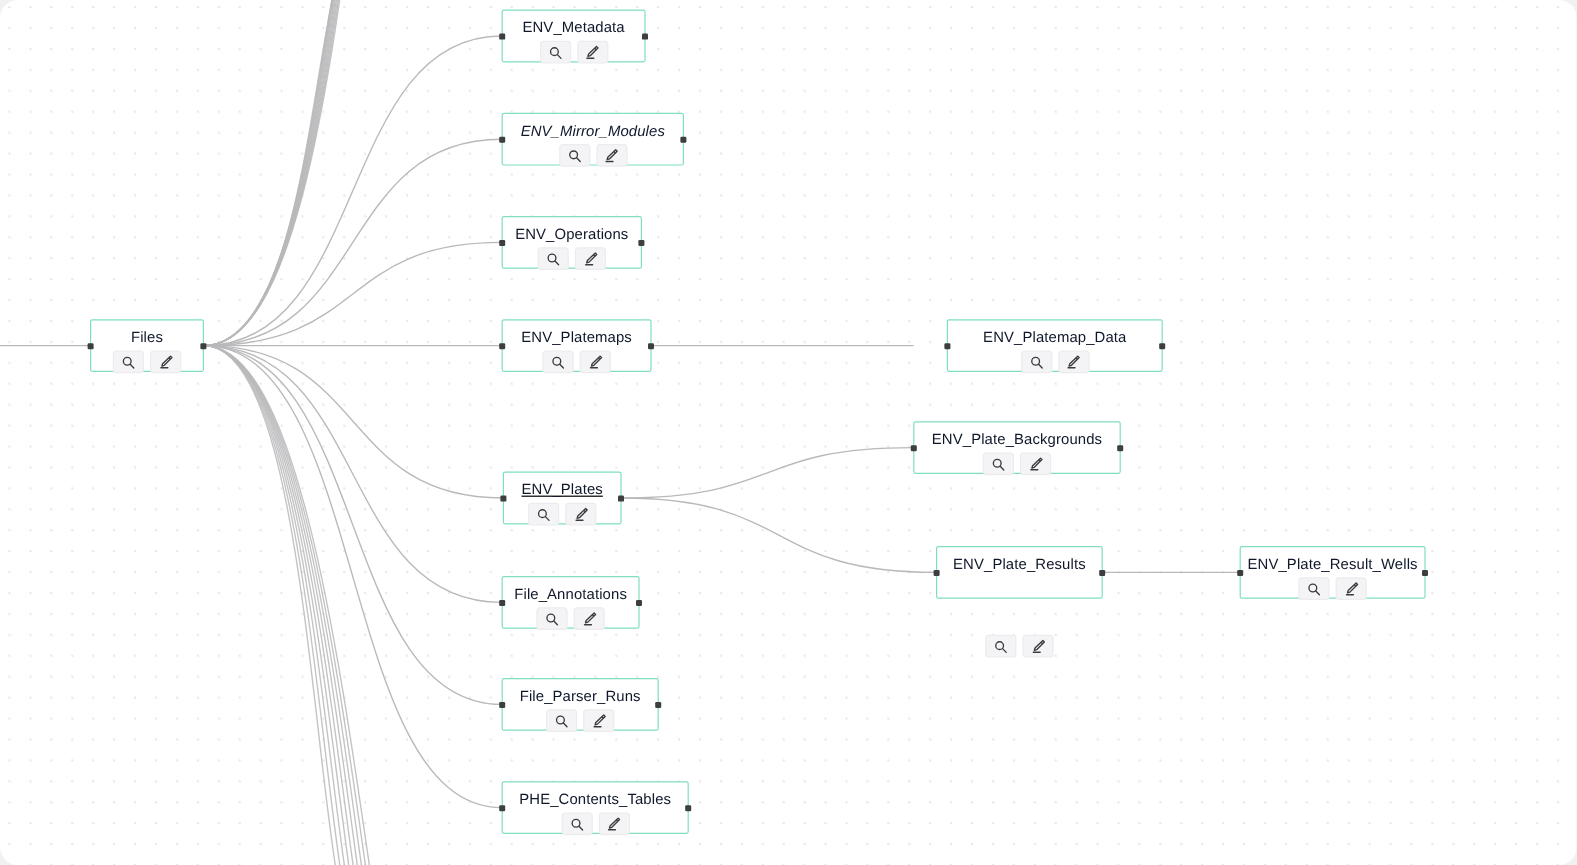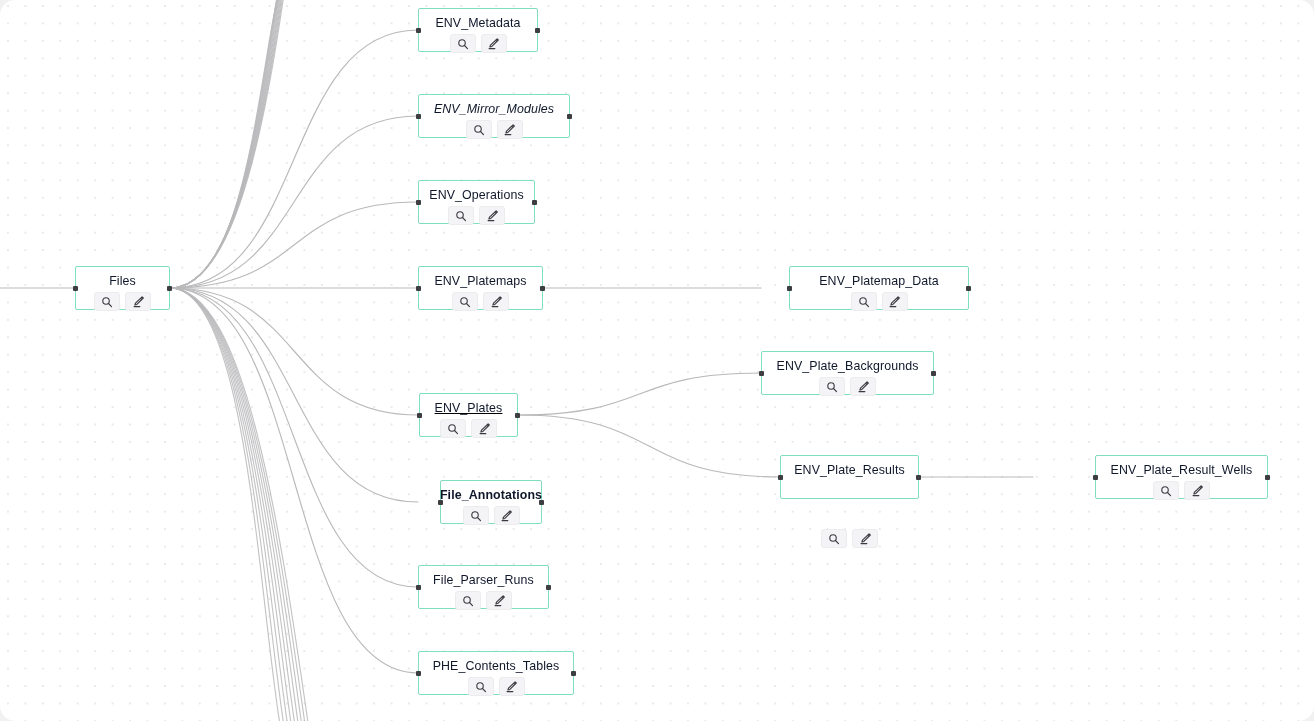--- a/index.html
+++ b/index.html
@@ -266,21 +266,21 @@
               <svg width="13" height="13" viewBox="0 0 16 16" fill="none" stroke="#3a3a40" stroke-width="1.4">
                 <path d="M12.4 2.2 L13.9 3.7 L6.0 11.6 L3.6 12.3 L4.3 9.9 Z" stroke-linejoin="round"></path>
                 <path d="M10.6 4.0 L12.1 5.5"></path>
                 <line x1="2.6" y1="14.2" x2="9.6" y2="14.2" stroke-linecap="round" stroke-width="1.5"></line>
               </svg>
             </button>
           </div>
           <span class="handle left"></span>
           <span class="handle right"></span>
         </div>
-        <div class="node" style="left: 440px; top: 480px; width: 102px; height: 44px; font-weight: bold;">
+        <div class="node" style="left: 418px; top: 480px; width: 115px; height: 44px;">
           <div class="node-title">File_Annotations</div>
           <div class="node-actions">
             <button class="node-btn" title="Inspect">
               <svg width="12" height="12" viewBox="0 0 16 16" fill="none" stroke="#3a3a40" stroke-width="1.5">
                 <circle cx="6.7" cy="6.7" r="4.3"></circle>
                 <line x1="10" y1="10" x2="14" y2="14.2" stroke-linecap="round"></line>
               </svg>
             </button>
             <button class="node-btn" title="Edit">
               <svg width="13" height="13" viewBox="0 0 16 16" fill="none" stroke="#3a3a40" stroke-width="1.4">
@@ -386,21 +386,21 @@
               <svg width="13" height="13" viewBox="0 0 16 16" fill="none" stroke="#3a3a40" stroke-width="1.4">
                 <path d="M12.4 2.2 L13.9 3.7 L6.0 11.6 L3.6 12.3 L4.3 9.9 Z" stroke-linejoin="round"></path>
                 <path d="M10.6 4.0 L12.1 5.5"></path>
                 <line x1="2.6" y1="14.2" x2="9.6" y2="14.2" stroke-linecap="round" stroke-width="1.5"></line>
               </svg>
             </button>
           </div>
           <span class="handle left"></span>
           <span class="handle right"></span>
         </div>
-        <div class="node" style="left: 1095px; top: 455px; width: 173px; height: 44px;">
+        <div class="node" style="left: 1033px; top: 455px; width: 155px; height: 44px;">
           <div class="node-title">ENV_Plate_Result_Wells</div>
           <div class="node-actions">
             <button class="node-btn" title="Inspect">
               <svg width="12" height="12" viewBox="0 0 16 16" fill="none" stroke="#3a3a40" stroke-width="1.5">
                 <circle cx="6.7" cy="6.7" r="4.3"></circle>
                 <line x1="10" y1="10" x2="14" y2="14.2" stroke-linecap="round"></line>
               </svg>
             </button>
             <button class="node-btn" title="Edit">
               <svg width="13" height="13" viewBox="0 0 16 16" fill="none" stroke="#3a3a40" stroke-width="1.4">

